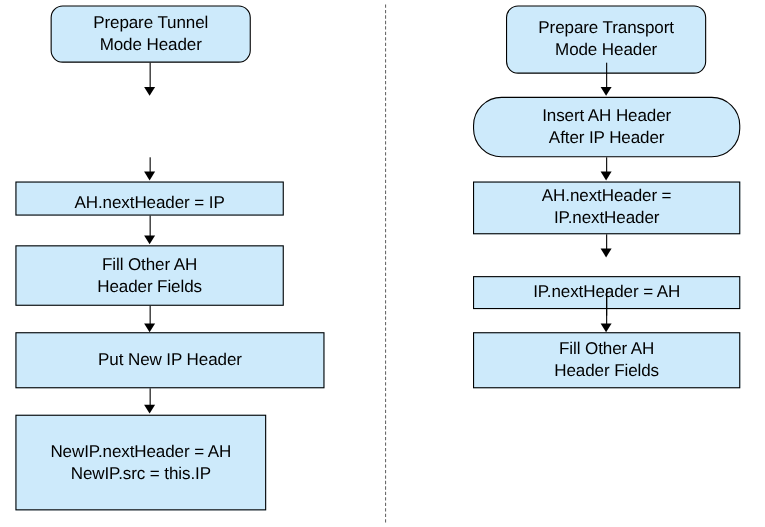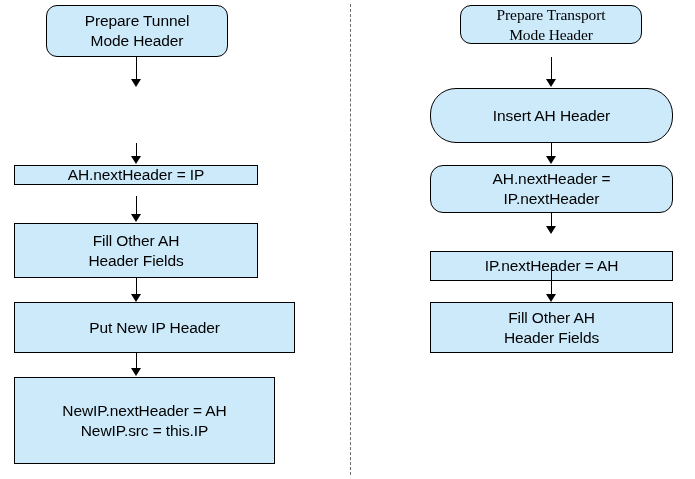--- a/index.html
+++ b/index.html
@@ -70,21 +70,21 @@
     <span class="line">Mode Header</span>
   </div>
 
   <div class="conn" style="left:136px; top:57px; height:23px;"></div>
   <div class="arrowhead" style="left:131px; top:79px;"></div>
 
 
   <div class="conn" style="left:136px; top:143px; height:14px;"></div>
   <div class="arrowhead" style="left:131px; top:156px;"></div>
 
-  <div class="node" style="left:14px; top:165px; width:244px; height:20px;">
+  <div class="node" style="left:14px; top:165px; width:244px; height:31px;justify-content:flex-end;">
     <span class="line">AH.nextHeader = IP</span>
   </div>
 
   <div class="conn" style="left:136px; top:196px; height:19px;"></div>
   <div class="arrowhead" style="left:131px; top:214px;"></div>
 
   <div class="node" style="left:14px; top:223px; width:244px; height:55px;">
     <span class="line">Fill Other AH</span>
     <span class="line">Header Fields</span>
   </div>
@@ -92,43 +92,44 @@
   <div class="conn" style="left:136px; top:278px; height:17px;"></div>
   <div class="arrowhead" style="left:131px; top:294px;"></div>
 
   <div class="node" style="left:14px; top:302px; width:281px; height:51px;">
     <span class="line">Put New IP Header</span>
   </div>
 
   <div class="conn" style="left:136px; top:353px; height:16px;"></div>
   <div class="arrowhead" style="left:131px; top:368px;"></div>
 
-  <div class="node" style="left:14px; top:377px; width:261px; height:87px;">
+  <div class="node" style="left:14px; top:377px; width:228px; height:87px;">
     <span class="line">NewIP.nextHeader = AH</span>
     <span class="line">NewIP.src = this.IP</span>
   </div>
 
   <div class="divider" style="left:350px; top:4px; height:471px;"></div>
 
-  <div class="node rounded" style="left:460px; top:5px; width:182px; height:39px;font-family:Liberation Serif, serif;">
+  <div class="node rounded" style="left:460px; top:5px; width:182px; height:62px;">
     <span class="line">Prepare Transport</span>
     <span class="line">Mode Header</span>
   </div>
 
   <div class="conn" style="left:551px; top:57px; height:23px;"></div>
   <div class="arrowhead" style="left:546px; top:79px;"></div>
 
   <div class="node" style="left:430px; top:88px; width:243px; height:55px;border-radius:26px;">
     <span class="line">Insert AH Header</span>
+    <span class="line">After IP Header</span>
   </div>
 
   <div class="conn" style="left:551px; top:143px; height:14px;"></div>
   <div class="arrowhead" style="left:546px; top:156px;"></div>
 
-  <div class="node" style="left:430px; top:165px; width:243px; height:48px;border-radius:13px;">
+  <div class="node" style="left:430px; top:165px; width:243px; height:48px;">
     <span class="line">AH.nextHeader =</span>
     <span class="line">IP.nextHeader</span>
   </div>
 
   <div class="conn" style="left:551px; top:213px; height:14px;"></div>
   <div class="arrowhead" style="left:546px; top:226px;"></div>
 
   <div class="node" style="left:430px; top:251px; width:243px; height:30px;">
     <span class="line">IP.nextHeader = AH</span>
   </div>

